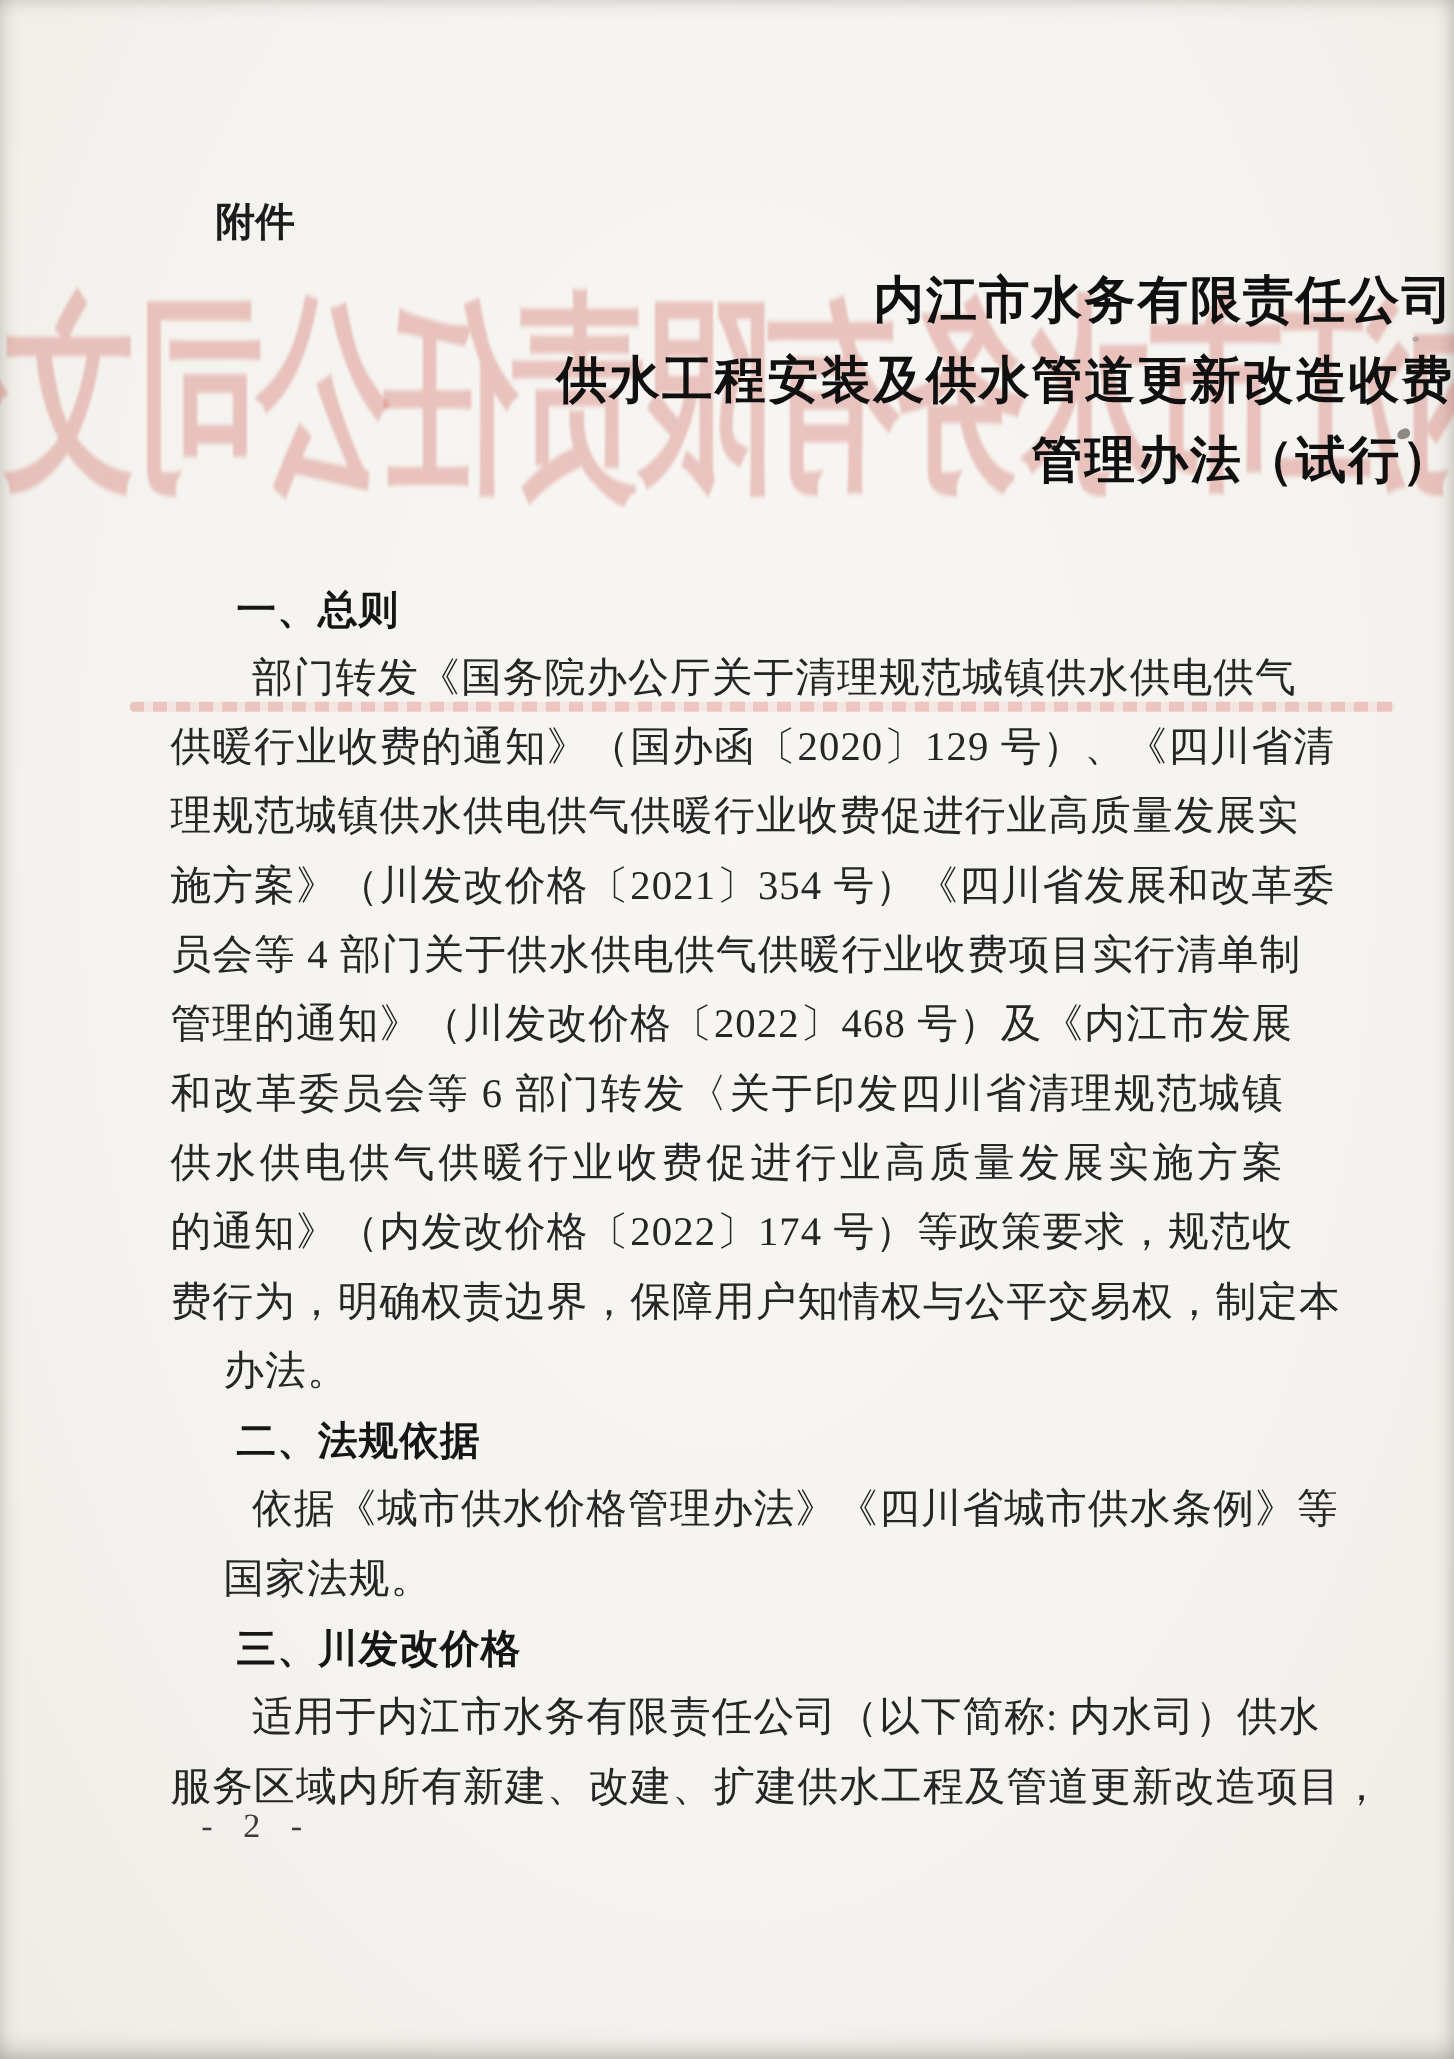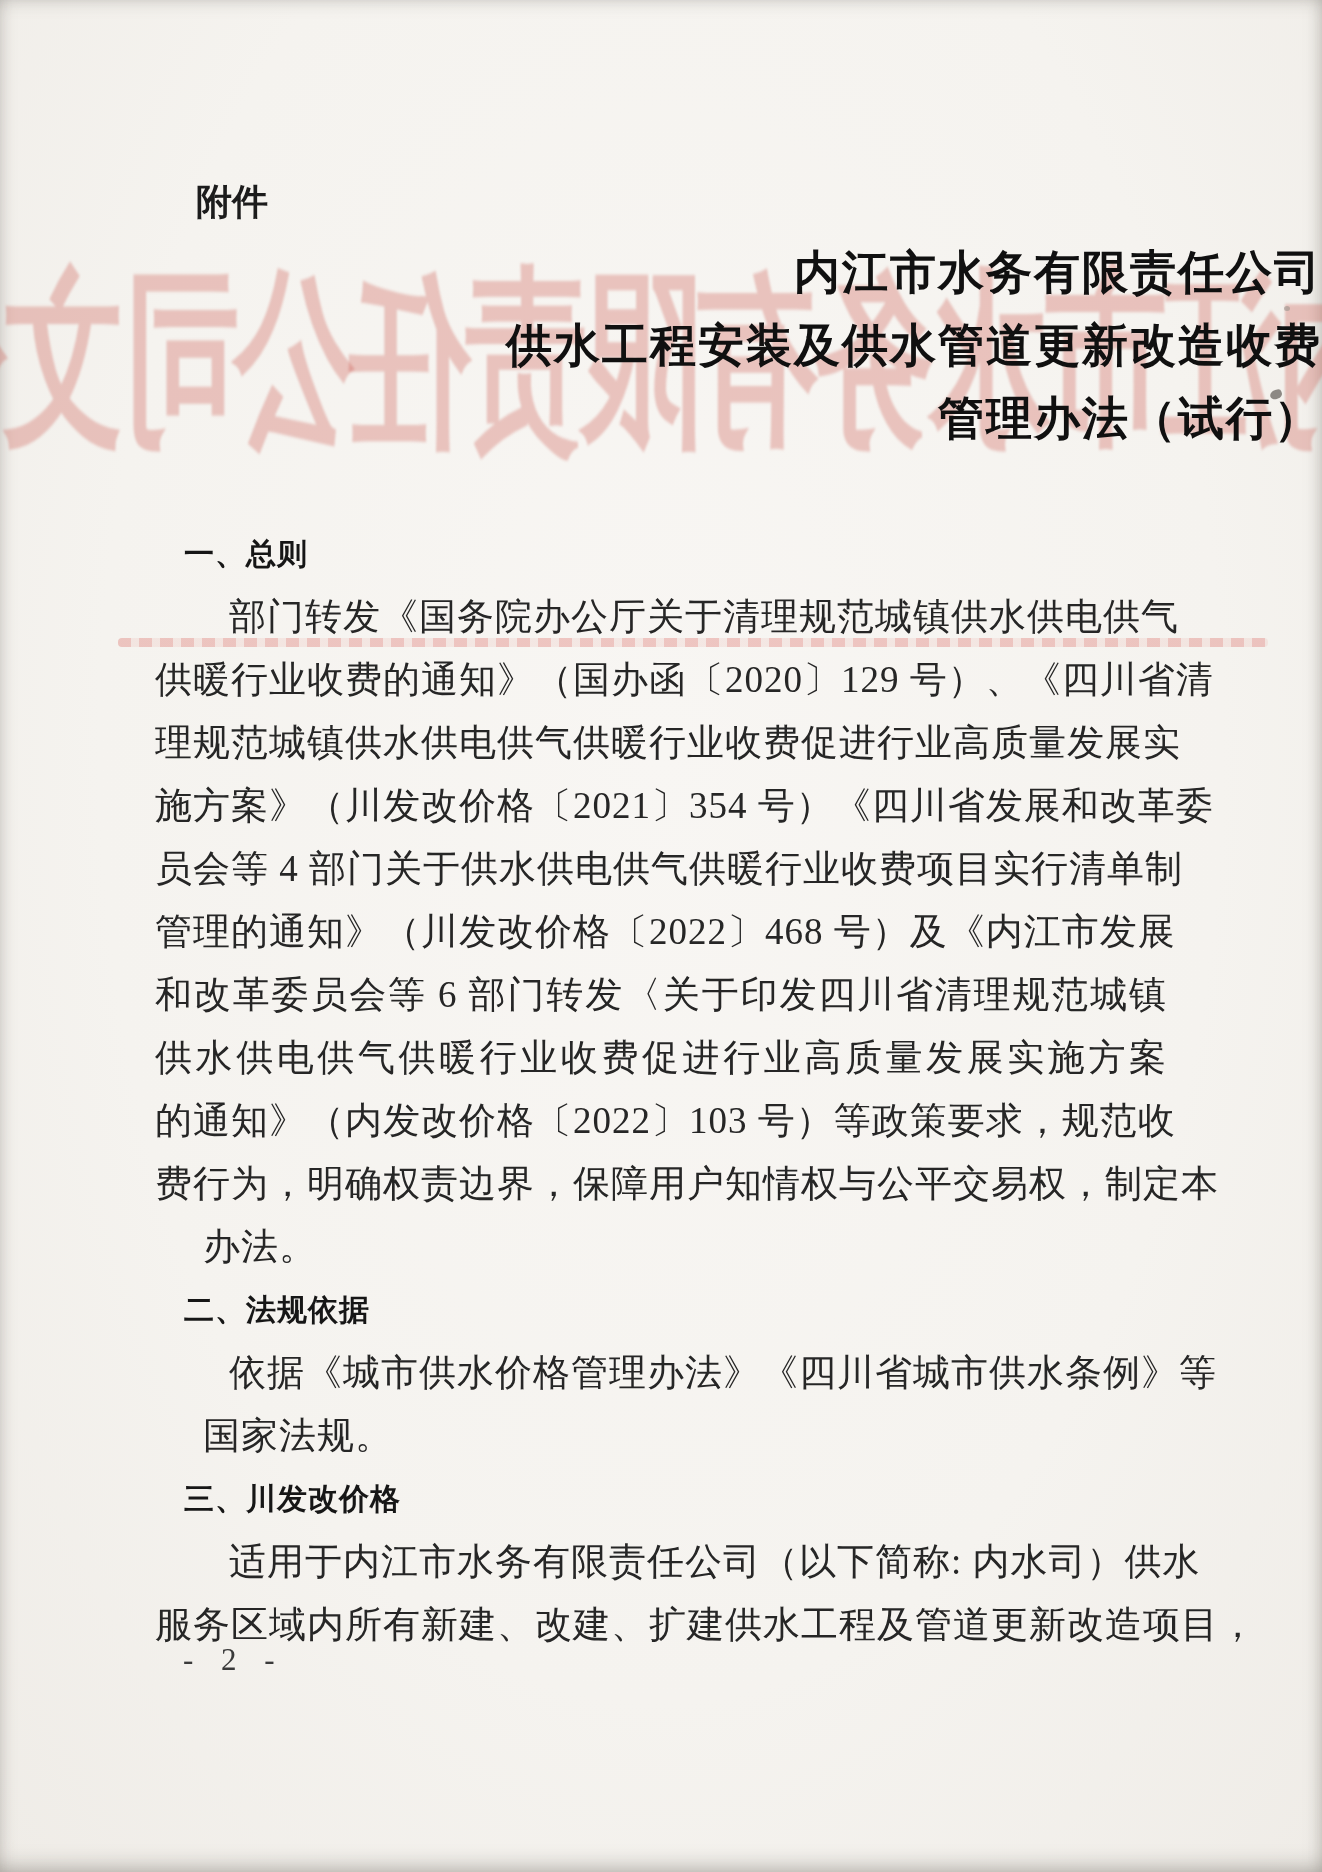--- a/index.html
+++ b/index.html
@@ -58,25 +58,25 @@
   .body-block{
     position:absolute;
     left:155px;top:522px;width:1012px;
     font-size:37px;
     color:#262626;
     letter-spacing:1px;
   }
   .sec-heading{
     font-family:"Liberation Sans", sans-serif;
     font-weight:700;
-    font-size:30px;
+    font-size:36px;
     color:#161616;
     line-height:63px;
     height:63px;
-    margin-left:29px;
+    margin-left:60px;
   }
   .line{
     line-height:63px;
     height:63px;
     text-align:justify;
     text-align-last:justify;
     white-space:nowrap;
   }
   .line.first{ text-indent:74px; }
   .line.last{ text-align-last:left; white-space:normal;margin-left:48px; }
@@ -130,21 +130,21 @@
 
     <div class="sec-heading">一、总则</div>
     <div class="line first">部门转发《国务院办公厅关于清理规范城镇供水供电供气</div>
     <div class="line">供暖行业收费的通知》（国办函〔2020〕129 号）、《四川省清</div>
     <div class="line">理规范城镇供水供电供气供暖行业收费促进行业高质量发展实</div>
     <div class="line">施方案》（川发改价格〔2021〕354 号）《四川省发展和改革委</div>
     <div class="line">员会等 4 部门关于供水供电供气供暖行业收费项目实行清单制</div>
     <div class="line">管理的通知》（川发改价格〔2022〕468 号）及《内江市发展</div>
     <div class="line">和改革委员会等 6 部门转发〈关于印发四川省清理规范城镇</div>
     <div class="line">供水供电供气供暖行业收费促进行业高质量发展实施方案</div>
-    <div class="line">的通知》（内发改价格〔2022〕103 号）等政策要求，规范收</div>
+    <div class="line">的通知》（内发改价格〔2022〕174 号）等政策要求，规范收</div>
     <div class="line">费行为，明确权责边界，保障用户知情权与公平交易权，制定本</div>
     <div class="line last">办法。</div>
 
     <div class="sec-heading">二、法规依据</div>
     <div class="line first">依据《城市供水价格管理办法》《四川省城市供水条例》等</div>
     <div class="line last">国家法规。</div>
 
     <div class="sec-heading">三、川发改价格</div>
     <div class="line first">适用于内江市水务有限责任公司（以下简称: 内水司）供水</div>
     <div class="line">服务区域内所有新建、改建、扩建供水工程及管道更新改造项目，</div>

